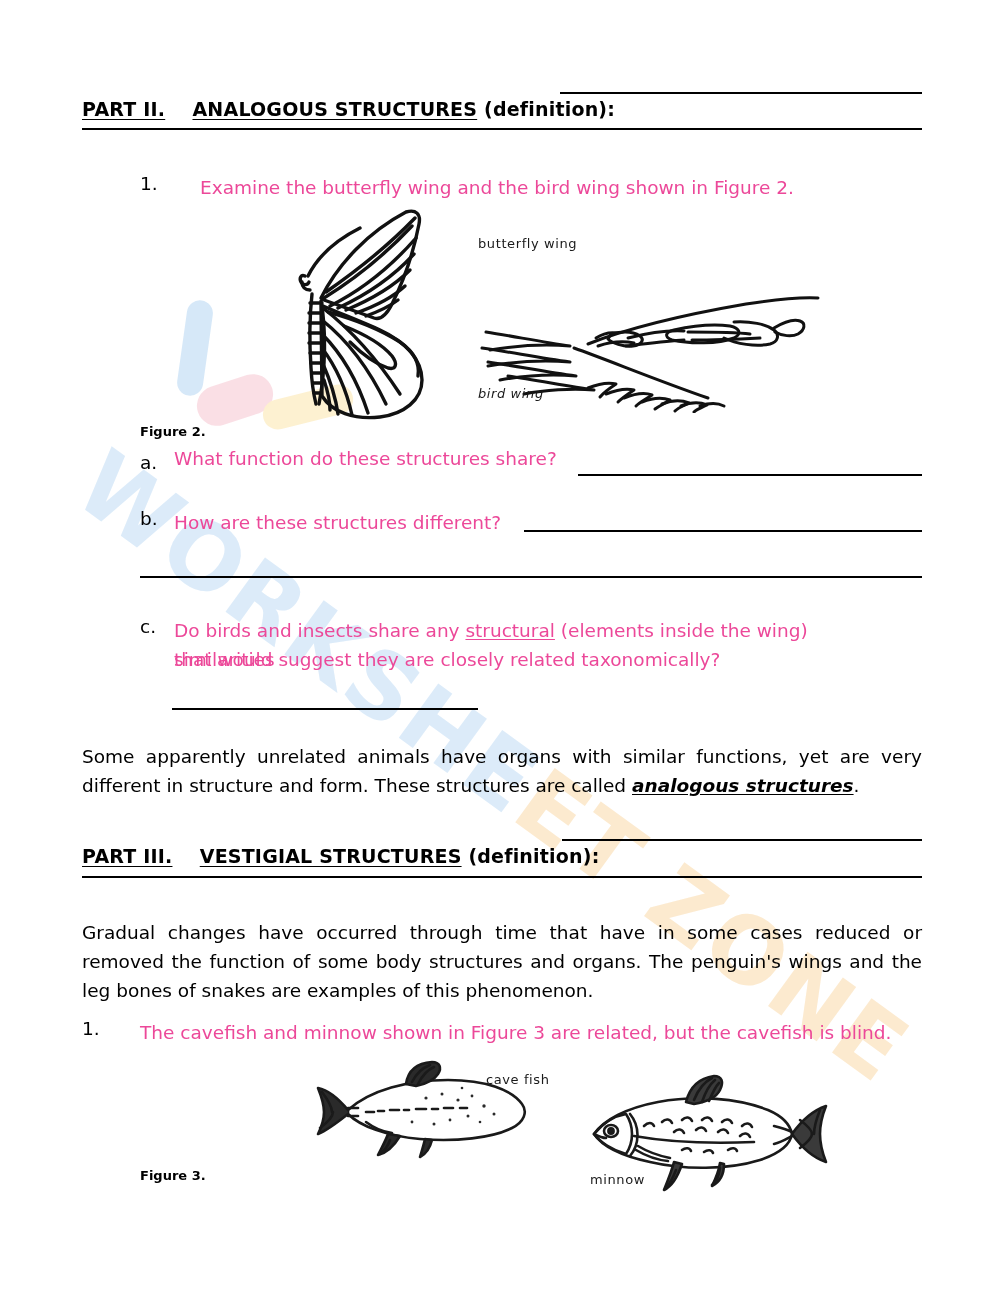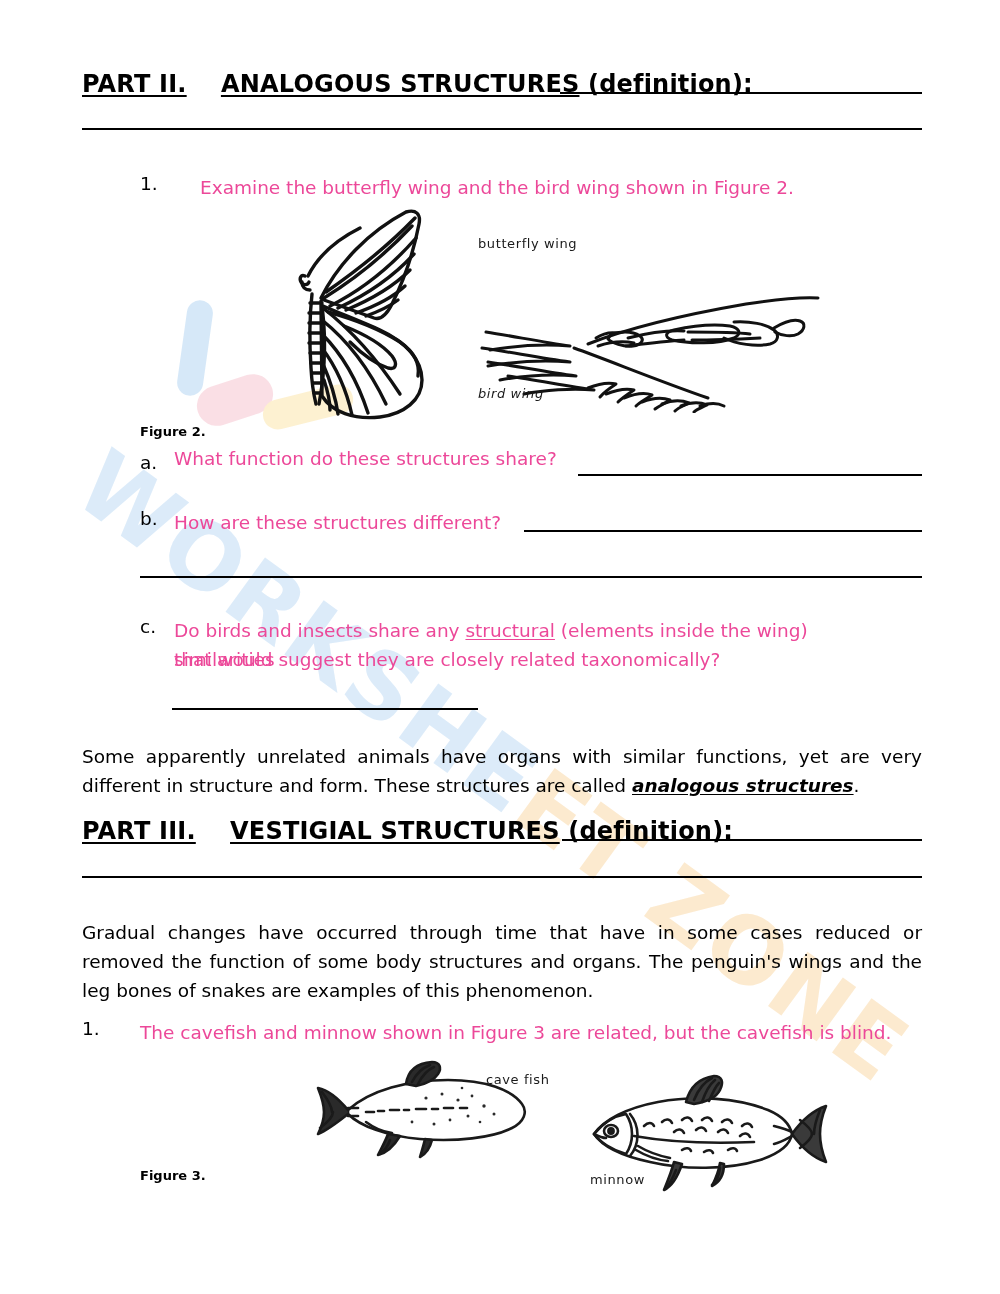--- a/index.html
+++ b/index.html
@@ -73,23 +73,24 @@
     position: relative;
     z-index: 2;
   }
 
   .line-text {
     position: absolute;
     white-space: nowrap;
   }
 
   .part-head {
-    font-size: 24px;
+    font-size: 19px;
     font-weight: 700;
     letter-spacing: .2px;
+    margin-top: 28px;
   }
   .part-head .u { text-decoration: underline; text-underline-offset: 3px; }
   .part-head .plain { font-weight: 700; }
 
   .rule {
     position: absolute;
     height: 0;
     border-top: 2px solid #000;
   }
 

